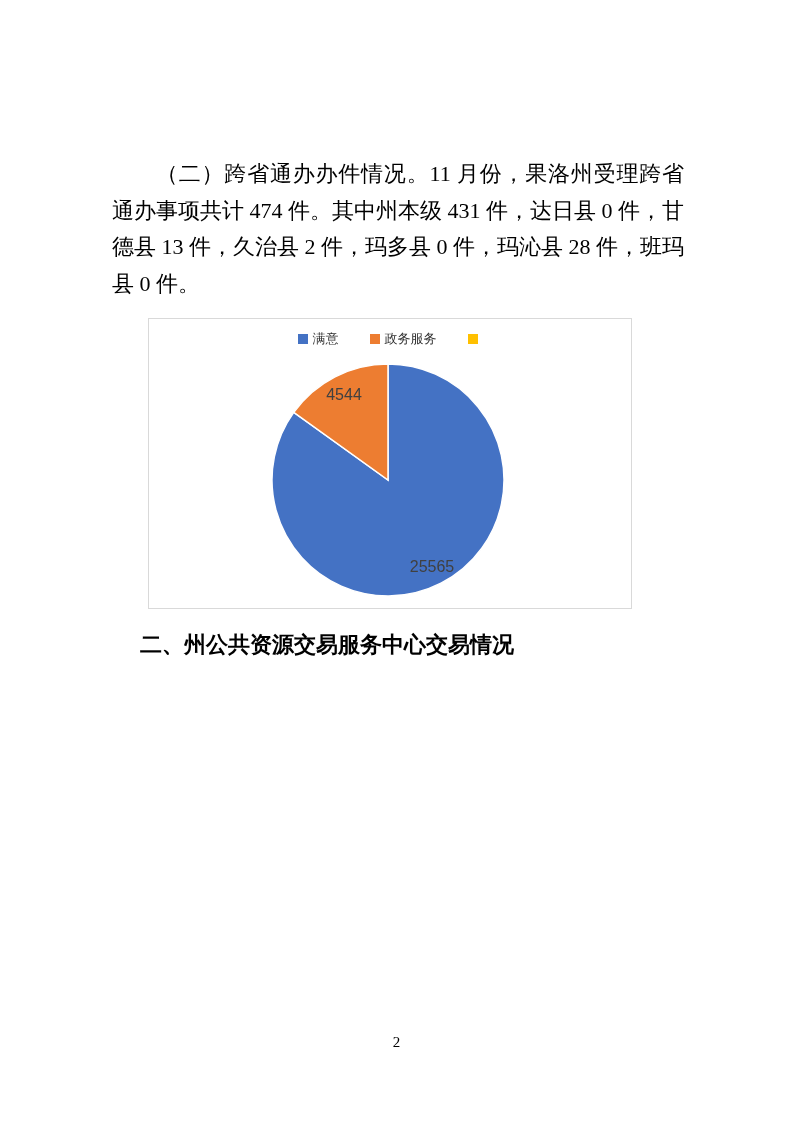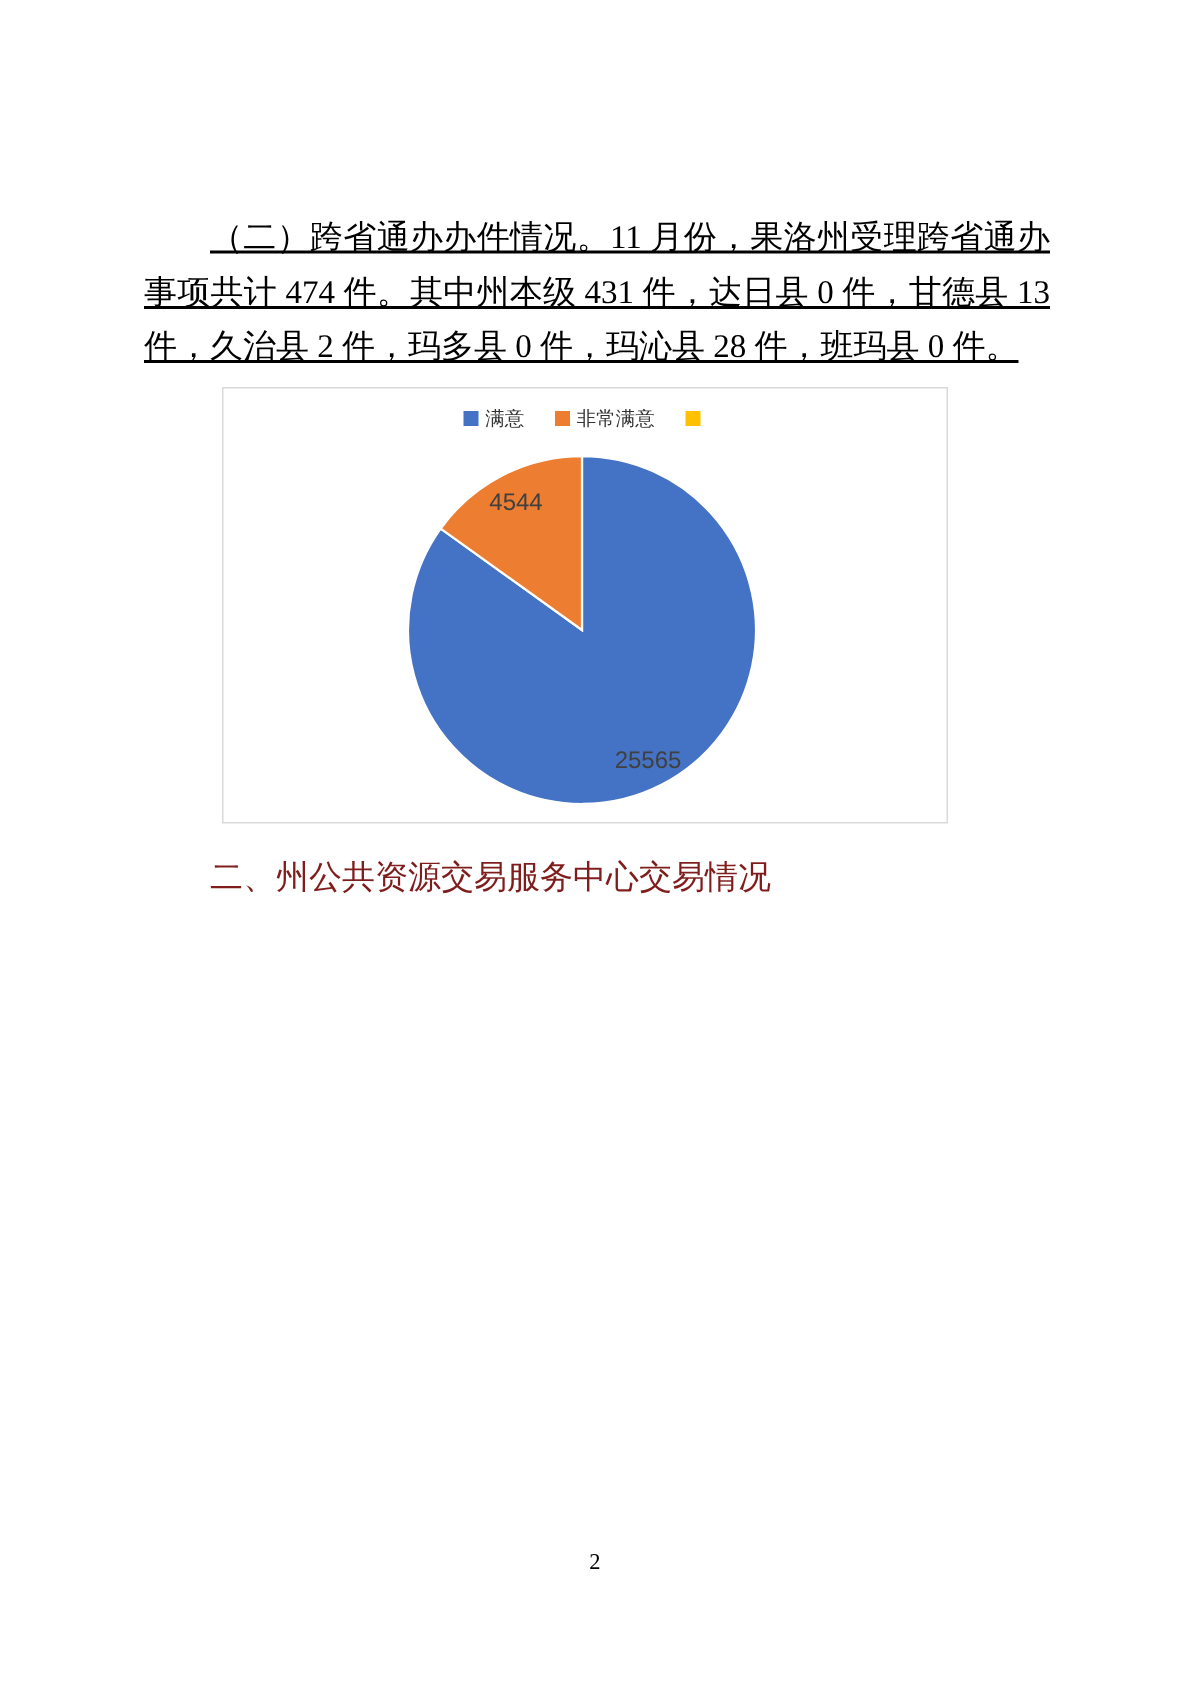--- a/index.html
+++ b/index.html
@@ -16,56 +16,55 @@
     inset: 0;
     background: #ffffff;
   }
   .content {
     position: absolute;
     left: 96px;
     top: 140px;
     width: 604px;
   }
   .content p {
-    margin: 0;
+    margin: 16px;
     font-size: 22px;
     line-height: 36.5px;
     color: #000000;
     text-align: justify;
     text-indent: 2em;
     font-family: "Liberation Serif", serif;
-    text-decoration: underline;
   }
   .section-heading {
     margin: 0;
     font-size: 22px;
     line-height: 36.5px;
-    font-weight: 400;
-    color: #7f1d1d;
+    font-weight: 700;
+    color: #000000;
     text-indent: 2em;
     font-family: "Liberation Sans", sans-serif;
   }
   figure.chart-box {
     margin: 8px 0 18px 52px;
     width: 484px;
     height: 291px;
     border: 1px solid #d9d9d9;
     background: #ffffff;
     box-sizing: border-box;
     position: relative;
   }
   .chart-legend {
     position: absolute;
     top: 11px;
     left: 0;
     right: 0;
     display: flex;
     justify-content: center;
     align-items: center;
-    gap: 20px;
+    gap: 31px;
     font-family: "Liberation Sans", sans-serif;
     font-size: 13px;
     color: #333333;
     z-index: 2;
   }
   .legend-item {
     display: inline-flex;
     align-items: center;
   }
   .legend-swatch {
@@ -98,21 +97,21 @@
     <p>（二）跨省通办办件情况。11 月份，果洛州受理跨省通办事项共计 474 件。其中州本级 431 件，达日县 0 件，甘德县 13 件，久治县 2 件，玛多县 0 件，玛沁县 28 件，班玛县 0 件。</p>
 
     <figure class="chart-box">
       <div class="chart-legend" id="legend">
           <span class="legend-item">
             <span class="legend-swatch" style="background: rgb(68, 114, 196);"></span>
             <span class="legend-label">满意</span>
           </span>
           <span class="legend-item">
             <span class="legend-swatch" style="background: rgb(237, 125, 49);"></span>
-            <span class="legend-label">非常满意</span>
+            <span class="legend-label">政务服务</span>
           </span>
           <span class="legend-item">
             <span class="legend-swatch" style="background: rgb(255, 192, 0);"></span>
             <span class="legend-label"></span>
           </span>
         </div>
       <svg id="pie-svg" class="pie-svg" width="482" height="289" viewBox="0 0 482 289">
           <path d="M 239 161 L 239.00 45.00 A 116 116 0 1 1 144.76 93.36 Z" fill="#4472C4" stroke="#ffffff" stroke-width="1.5"></path>
           <text x="283.0" y="252.7" text-anchor="middle" fill="#404040" font-size="16" font-family="Liberation Sans, sans-serif">25565</text>
           <path d="M 239 161 L 144.76 93.36 A 116 116 0 0 1 239.00 45.00 Z" fill="#ED7D31" stroke="#ffffff" stroke-width="1.5"></path>

